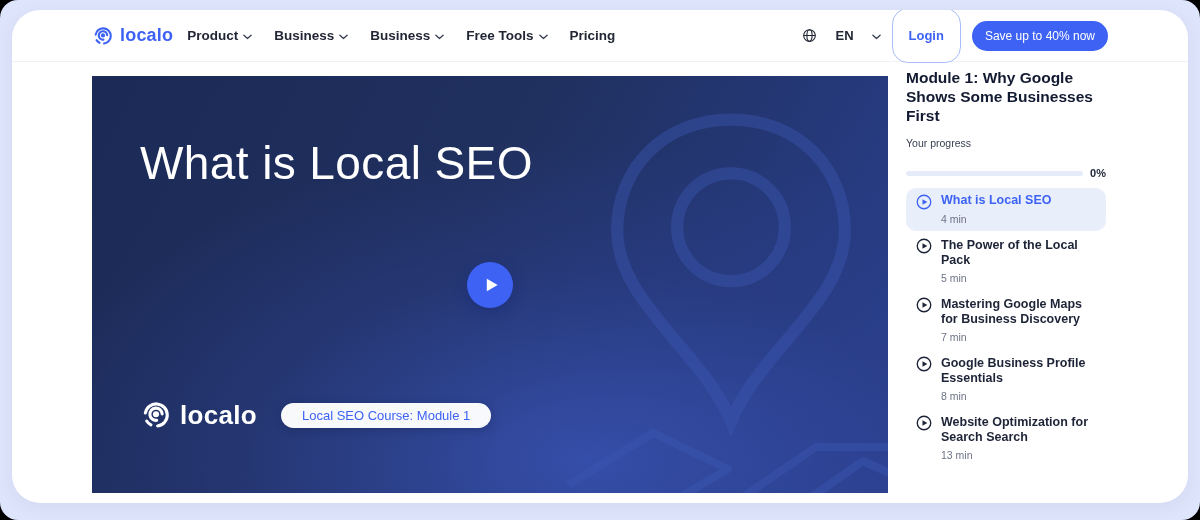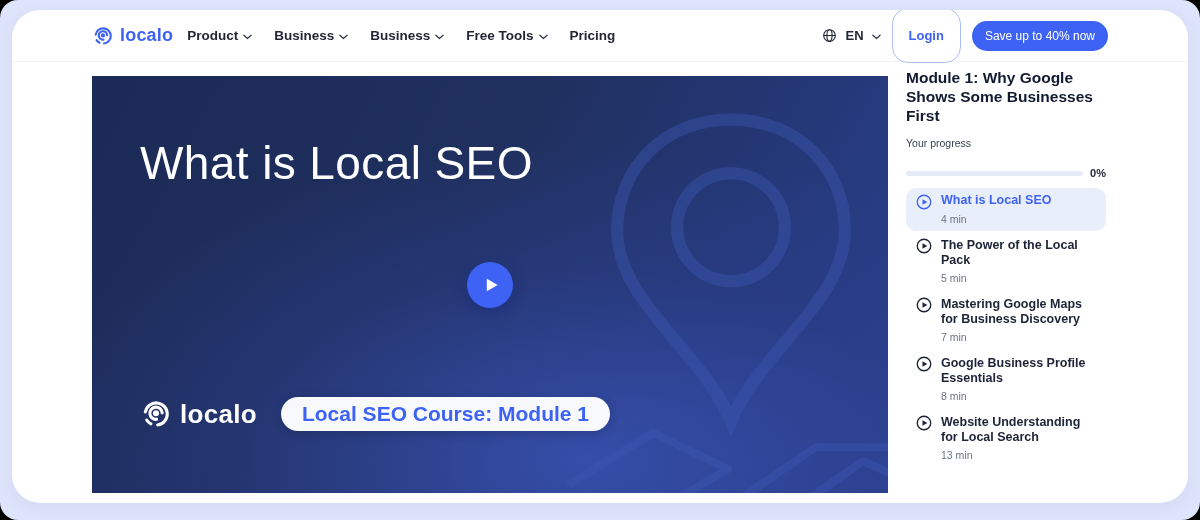--- a/index.html
+++ b/index.html
@@ -33,21 +33,21 @@
   .logo-mark { width: 22px; height: 22px; }
   .logo-text { font-size: 18px; font-weight: 800; letter-spacing: 0.2px; }
   nav { display: flex; gap: 22px; margin-left: 14px; }
   .nav-item {
     display: flex; align-items: flex-start; gap: 5px;
     font-size: 13.5px; font-weight: 700; color: #232735;
     cursor: pointer; text-decoration: none;
   }
   .chev { width: 9px; height: 6px; color: #3a4153; margin-top: 2px; }
   .header-right { margin-left: auto; display: flex; align-items: center; gap: 11px; }
-  .lang { display: flex; align-items: center; gap: 8px; font-size: 13px; font-weight: 700; color: #232735; cursor: pointer; }
+  .lang { display: flex; align-items: center; gap: 18px; font-size: 13px; font-weight: 700; color: #232735; cursor: pointer; }
   .globe { width: 15px; height: 15px; color: #232735; }
   .btn-login {
     background: #fff; color: var(--accent, #3e63f4);
     border: 1.5px solid #a9bdf6; border-radius: 16px;
     padding: 19px 16px; font-size: 13px; font-weight: 700;
     font-family: inherit; cursor: pointer;
   }
   .btn-cta {
     background: var(--accent, #3e63f4); color: #fff;
     border: none; border-radius: 16px;
@@ -93,21 +93,21 @@
   .play-button svg { width: 20px; height: 20px; margin-left: 2px; }
   .video-footer {
     position: absolute; left: 48px; bottom: 62px;
     display: flex; align-items: center; gap: 24px;
   }
   .video-logo { display: flex; align-items: center; gap: 8px; color: #fff; }
   .video-logo .logo-mark { width: 32px; height: 32px; }
   .video-logo-text { font-size: 26px; font-weight: 700; letter-spacing: 0.3px; }
   .course-badge {
     background: rgba(255,255,255,0.97); color: var(--accent, #3e63f4);
-    font-size: 21px; font-weight: 700;
+    font-size: 13px; font-weight: 400;
     padding: 5px 21px; border-radius: 17px;
     box-shadow: 0 2px 10px rgba(10,20,60,0.25);
   }
   
   .sidebar { width: 200px; margin-top: -8px; height: 435px; overflow: hidden; }
   .module-title {
     font-size: 15.5px; font-weight: 800; color: #121a31;
     line-height: 19px; margin-bottom: 12px;
   }
   .progress-label { font-size: 10.5px; color: #3a4153; margin-bottom: 18px; }
@@ -297,21 +297,21 @@
                 <use href="#lesson-play"></use>
               </svg>
               <div class="lesson-title">Google Business Profile Essentials</div>
               <div class="lesson-duration">8 min</div>
             </div>
 
             <div class="lesson">
               <svg class="lesson-icon" viewBox="0 0 18 18">
                 <use href="#lesson-play"></use>
               </svg>
-              <div class="lesson-title">Website Understanding for Local Search</div>
+              <div class="lesson-title">Website Optimization for Search Search</div>
               <div class="lesson-duration">13 min</div>
             </div>
 
           </div>
       </aside>
 
     </div>
   </div>
 </div>
 

